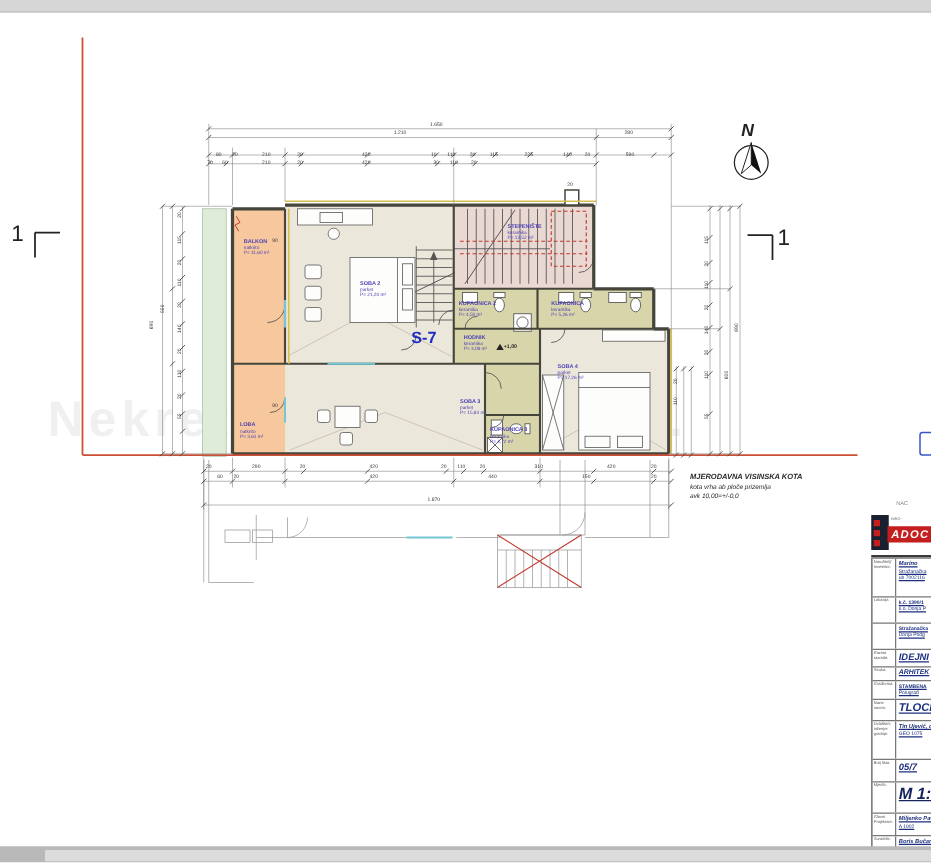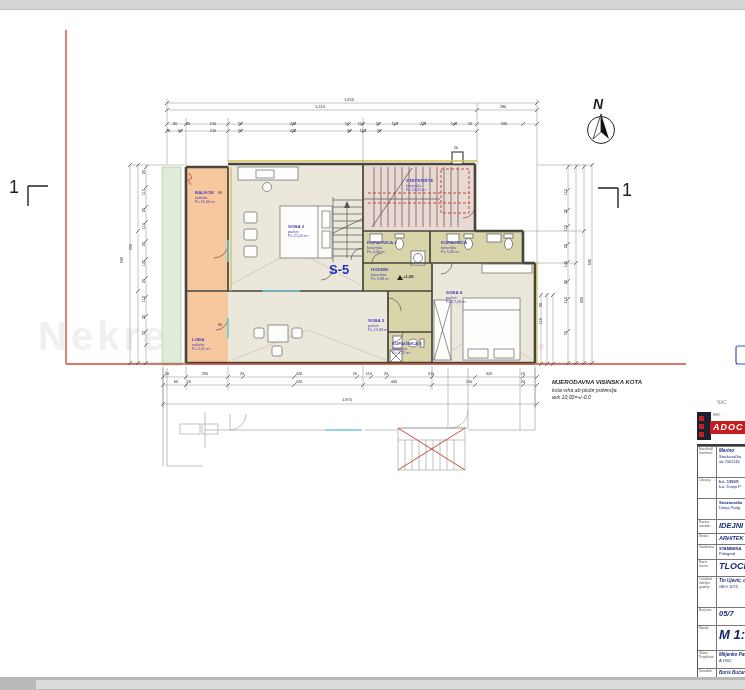--- a/index.html
+++ b/index.html
@@ -33,21 +33,21 @@
   .tb-logo .dark{position:absolute;left:0;top:2px;width:14px;height:28px;background:#1a2030;}
   .tb-logo .sq{position:absolute;width:5px;height:5px;background:#c41e1e;left:2px;}
   .tb-logo .band{position:absolute;left:13px;top:11px;height:13px;width:60px;background:#c41e1e;
                  color:#fff;font-weight:bold;font-style:italic;font-size:9px;line-height:13px;
                  padding-left:3px;letter-spacing:1px;}
   .tb-logo .side{position:absolute;left:16px;top:3px;font-size:3px;color:#666;}
   #tb-rows{border:1px solid #555;border-top:none;background:#fff;}
   .tb-row{display:flex;border-top:0.5px solid #777;overflow:hidden;}
   .tb-label{width:17px;min-width:17px;border-right:0.5px solid #777;font-size:3.2px;color:#555;
             padding:1px 0 0 1px;line-height:1.2;}
-  .tb-content{padding:1px 0 0 2px;color:#1b2f7e;font-size:4px;line-height:1.25;white-space:nowrap;}
+  .tb-content{padding:1px 0 0 2px;color:#1b2f7e;font-size:4px;line-height:1.25;white-space:nowrap;text-decoration:underline;}
   .tb-content.smb div:first-child{font-weight:bold;}
   .tb-content.sm div:first-child{font-weight:bold;font-style:italic;font-size:4.6px;}
   .tb-content.md{font-weight:bold;font-style:italic;font-size:5.5px;}
   .tb-content.lg{font-weight:bold;font-style:italic;font-size:7.5px;}
   .tb-content.xl{font-weight:bold;font-style:italic;font-size:9px;}
   .tb-content.xxl{font-weight:bold;font-style:italic;font-size:13px;color:#14225e;}
 </style>
 </head>
 <body>
 
@@ -322,21 +322,21 @@
       <div class="room-label" style="left: 392px; top: 341px;">
         <div class="rl-name">KUPAONICA 3</div>
         <div>keramika</div>
         <div>P= 4,72 m²</div>
       </div>
     </div>
 
   <div class="compass-n">N</div>
   <div class="sec-num sec-left">1</div>
   <div class="sec-num sec-right">1</div>
-  <div class="unit-label">S-5</div>
+  <div class="unit-label">S-7</div>
   <div class="elev">+1,00</div>
 
   <div class="note">
     <div class="n1">MJERODAVNA VISINSKA KOTA</div>
     <div class="n2">kota vrha ab ploče prizemlja</div>
     <div class="n2">avk 10,00=+/-0,0</div>
   </div>
 
   <div class="nac">NAC</div>
 

